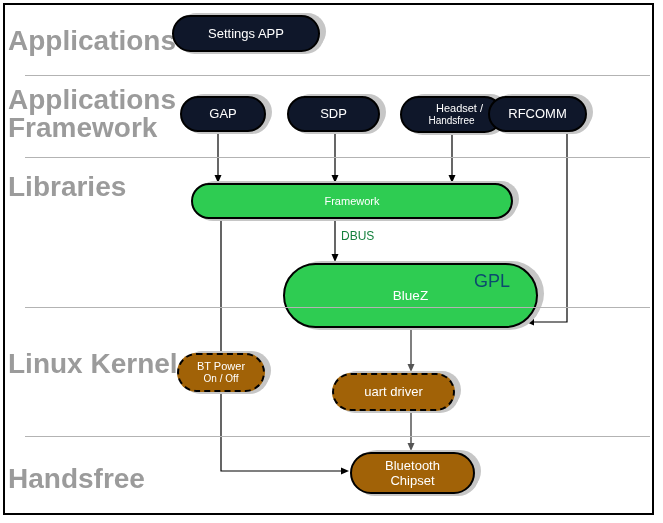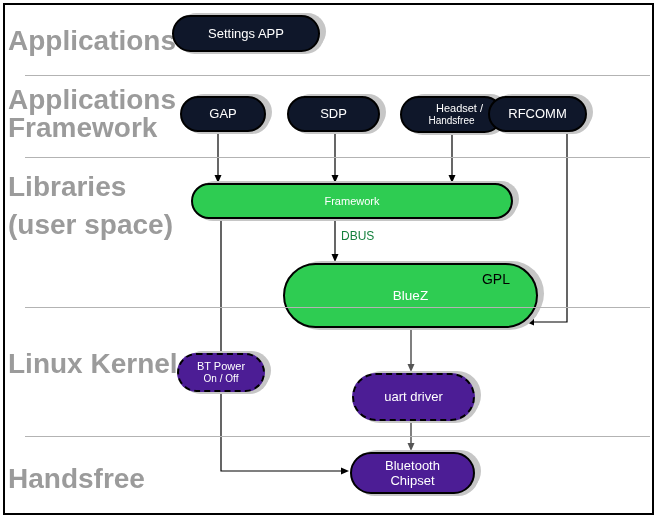--- a/index.html
+++ b/index.html
@@ -21,28 +21,28 @@
   .layer-label.loose{line-height:38px;}
   svg.connectors{position:absolute;left:0;top:0;z-index:2;}
   .pill{
     position:absolute;border:2px solid #000;border-radius:999px;box-sizing:border-box;
     display:flex;flex-direction:column;align-items:center;justify-content:center;
     color:#fff;text-align:center;line-height:1.18;z-index:3;
     box-shadow:6px -2px 0 #c6c6c6, 4px 2px 0 #c6c6c6;
   }
   .pill.blue{background:#0f172a;}
   .pill.green{background:#2ecc52;}
-  .pill.red{background:#4c1d95;}
+  .pill.red{background:#a16207;}
   .pill.dashed{border-style:dashed;}
   .fs13{font-size:13px;}
   .fs12{font-size:11px;margin-left:16px;}
   .sub{font-size:10px;}
   .tiny1{font-size:11px;}
   .gpl-badge{
-    position:absolute;right:26px;top:7px;color:#000000;font-size:14px;line-height:1;
+    position:absolute;right:26px;top:7px;color:#0c4a6e;font-size:18px;line-height:1;
   }
   .edge-label{
     position:absolute;color:#15803d;font-size:12px;z-index:4;line-height:1;
   }
 </style>
 </head>
 <body>
 
 <div class="stage">
 
@@ -90,21 +90,20 @@
 
   <div class="layer-label" style="top:27px">
     <span>Applications</span>
   </div>
   <div class="layer-label" style="top:86px">
     <div>Applications</div>
     <div>Framework</div>
   </div>
   <div class="layer-label loose" style="top:168px">
     <div>Libraries</div>
-    <div>(user space)</div>
   </div>
   <div class="layer-label" style="top:350px">
     <span>Linux Kernel</span>
   </div>
   <div class="layer-label" style="top:465px">
     <span>Handsfree</span>
   </div>
 
   <div class="pill blue fs13" style="left:172px;top:15px;width:148px;height:37px">
     <span>Settings APP</span>
@@ -129,21 +128,21 @@
   </div>
   <div class="pill green" style="left:283px;top:263px;width:255px;height:65px;font-size:13.5px">
     <span>BlueZ</span>
     <span class="gpl-badge">GPL</span>
   </div>
 
   <div class="pill red dashed" style="left:177px;top:353px;width:88px;height:39px">
     <div class="tiny1">BT Power</div>
     <div class="sub">On / Off</div>
   </div>
-  <div class="pill red dashed fs13" style="left:352px;top:373px;width:123px;height:48px">
+  <div class="pill red dashed fs13" style="left:332px;top:373px;width:123px;height:38px">
     <span>uart driver</span>
   </div>
 
   <div class="pill red fs13" style="left:350px;top:452px;width:125px;height:42px">
     <div>Bluetooth</div>
     <div>Chipset</div>
   </div>
 
   <div class="edge-label" style="left:341px;top:230px">DBUS</div>
 

